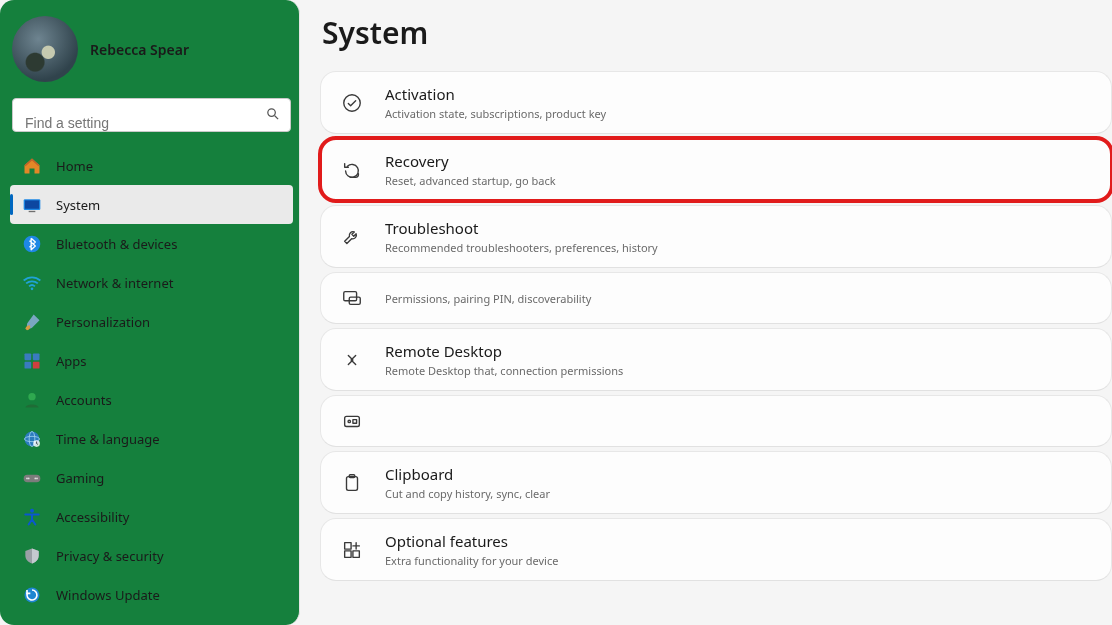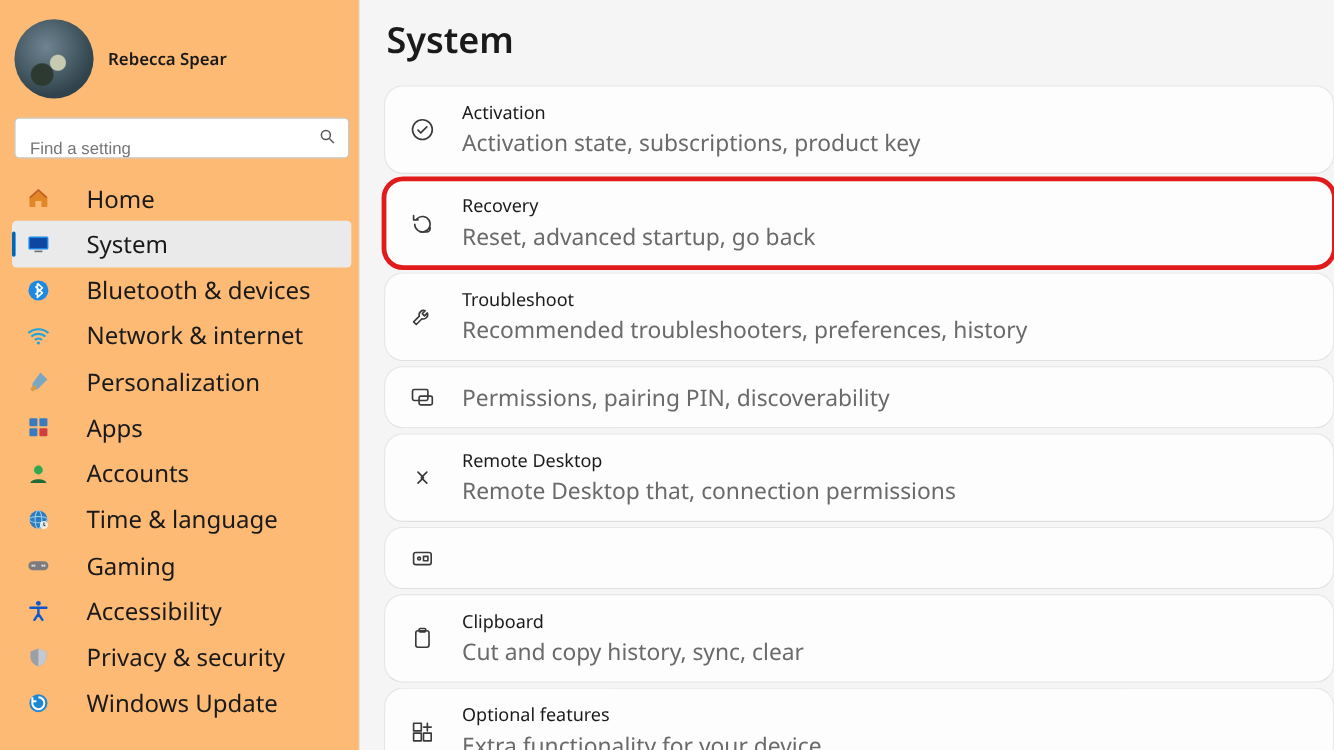--- a/index.html
+++ b/index.html
@@ -10,25 +10,26 @@
     width: 1112px;
     height: 625px;
     overflow: hidden;
     display: flex;
   }
 
   
   .sidebar {
     width: 300px;
     flex-shrink: 0;
-    background: #fdba74;
-    padding: 10px 6px 20px 10px;
+    background: #15803d;
+    padding: 10px 6px 10px 10px;
     display: flex;
     flex-direction: column;
     border-right: 1px solid #e5e5e5;
+    border-radius: 14px;
   }
   .user {
     display: flex;
     align-items: center;
     gap: 12px;
     padding: 6px 4px 16px 2px;
   }
   .avatar {
     width: 66px; height: 66px;
     border-radius: 50%;
@@ -61,24 +62,24 @@
   .search .sicon{
     position:absolute;right:10px;top:50%;transform:translateY(-50%);
     color:#555;
   }
 
   .nav{
     display:flex;flex-direction:column;
     overflow:hidden;
   }
   .nav-item{
-    display:flex;align-items:center;gap:30px;
+    display:flex;align-items:center;gap:14px;
     height:40px;
     padding:0 10px 0 12px;
-    font-size:20px;
+    font-size:13px;
     border-radius:4px;
     cursor:pointer;
     position:relative;
   }
   .nav-item.selected{
     background:#eaeaea;
   }
   .nav-item.selected::before{
     content:"";
     position:absolute;left:0;top:9px;bottom:9px;width:3px;
@@ -111,21 +112,21 @@
     outline:4px solid #e11b1b;
     outline-offset:-2px;
   }
   .card-icon{
     width:26px;height:26px;display:flex;align-items:center;justify-content:center;
     color:#3a3a3a;
   }
   .card-icon svg{width:22px;height:22px;stroke:#3a3a3a;fill:none;stroke-width:1.4;}
   .card-text{display:flex;flex-direction:column;gap:2px;}
   .card-title{font-size:15px;}
-  .card-sub{font-size:19px;color:#6a6a6a;}
+  .card-sub{font-size:11px;color:#6a6a6a;}
 </style>
 </head>
 <body>
 
 <aside class="sidebar">
   <div class="user">
     <div class="avatar"></div>
     <div class="user-name">Rebecca Spear</div>
   </div>
 

